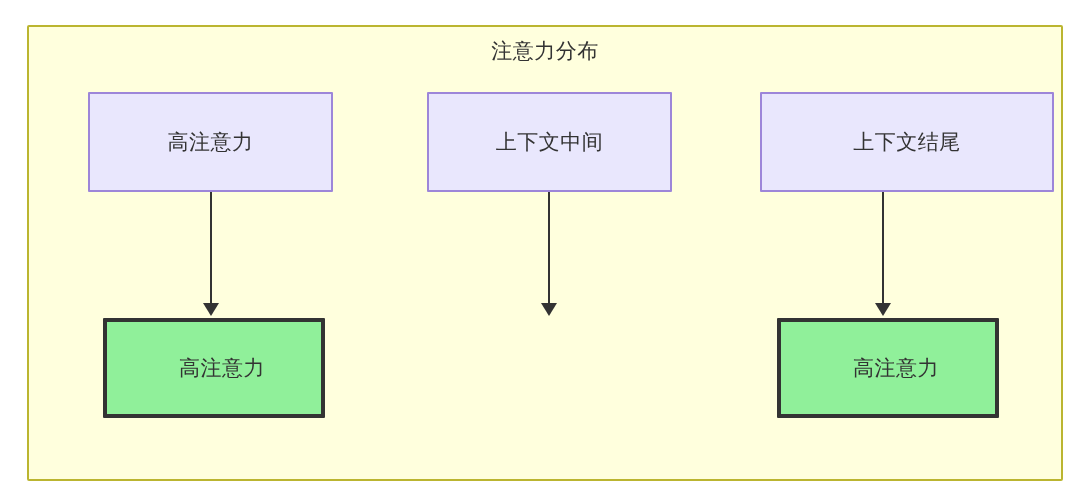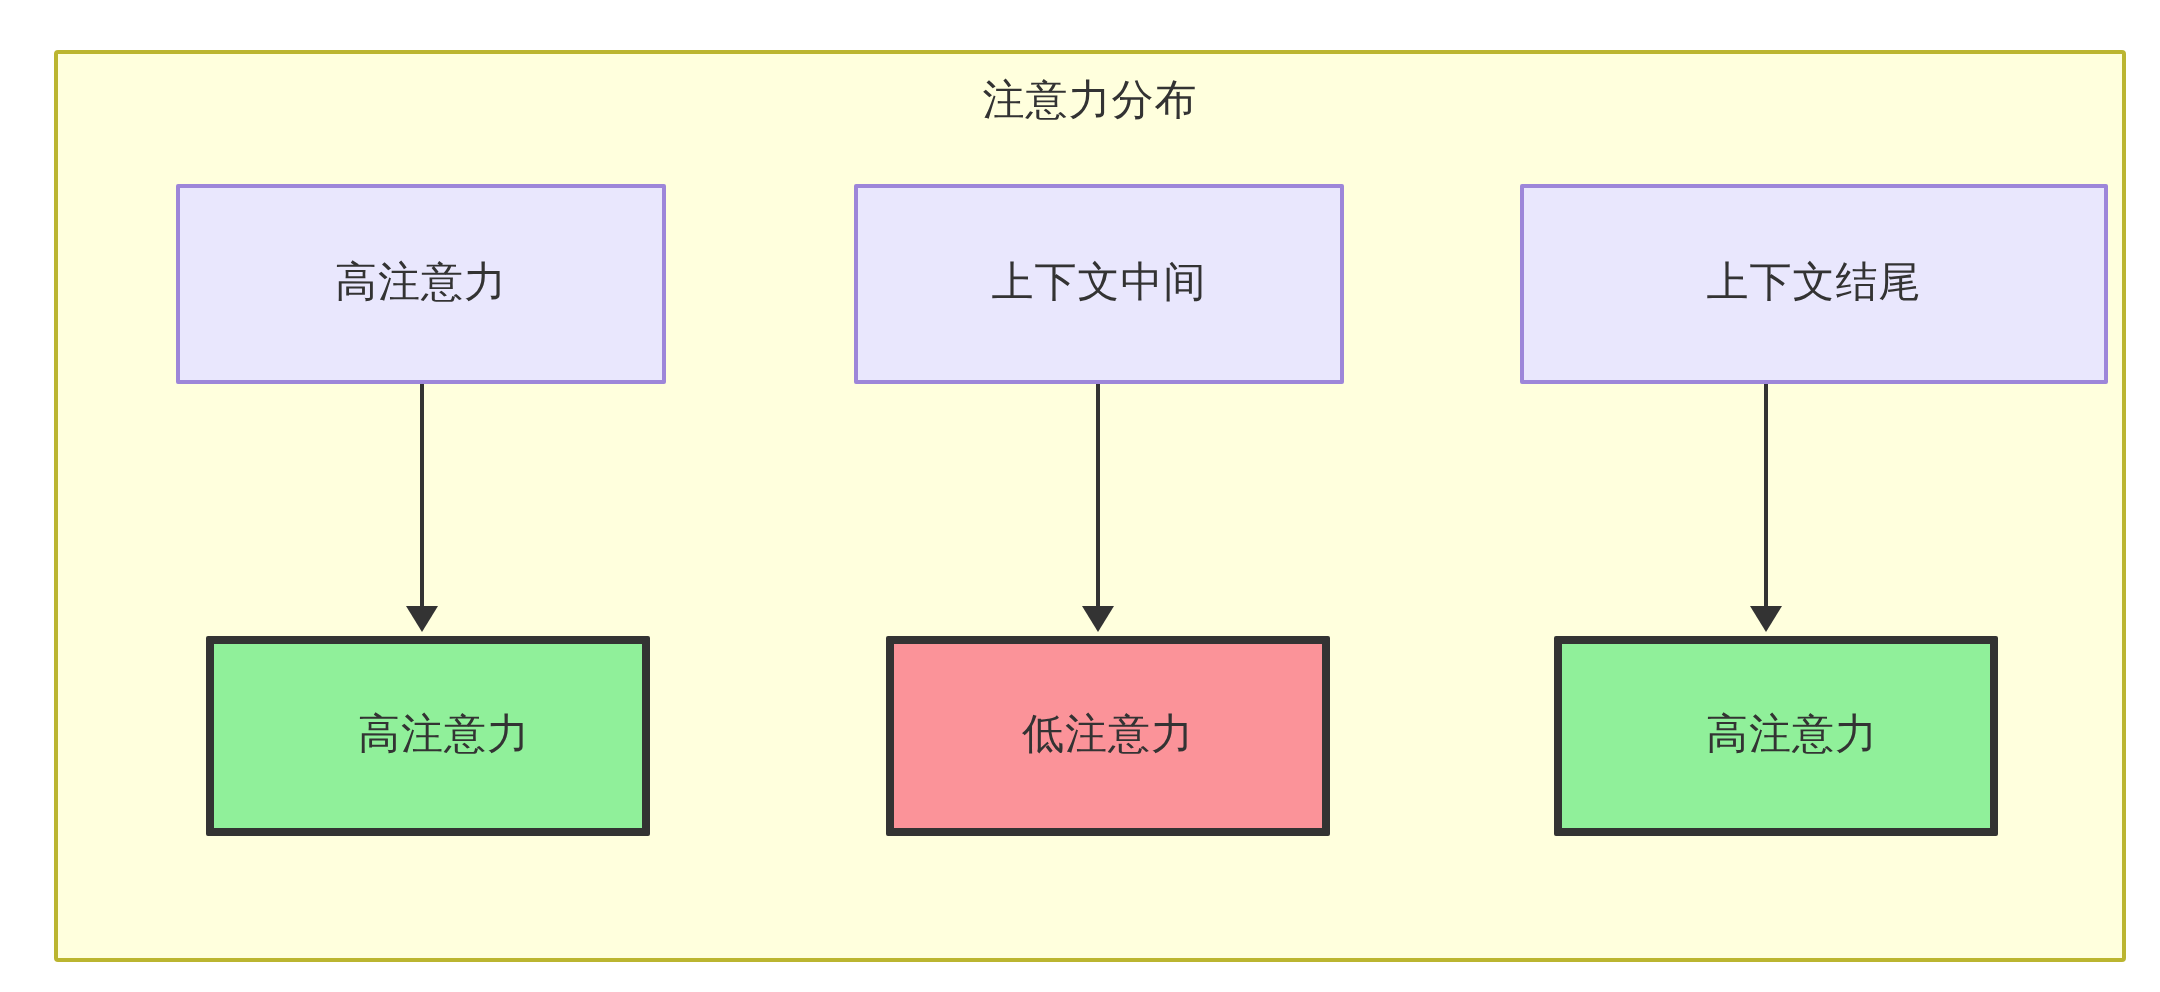--- a/index.html
+++ b/index.html
@@ -122,23 +122,20 @@
   </div>
 
   <div class="node ctx" style="left:760px; top:92px; width:294px; height:100px;">
     <span class="node-label">上下文结尾</span>
   </div>
 
   <div class="node attn high" style="left:103px; top:318px; width:222px; height:100px;">
     <span class="node-label">高注意力</span>
   </div>
 
-  <div class="node attn low" style="left:443px; top:318px; width:222px; height:100px;">
-    <span class="node-label">低注意力</span>
-  </div>
 
   <div class="node attn high" style="left:777px; top:318px; width:222px; height:100px;">
     <span class="node-label">高注意力</span>
   </div>
 
   <svg id="edges" viewBox="0 0 1080 496">
     <g>
       <line x1="211" y1="192" x2="211" y2="304"></line>
       <polygon points="203,303 219,303 211,316"></polygon>
     </g>

